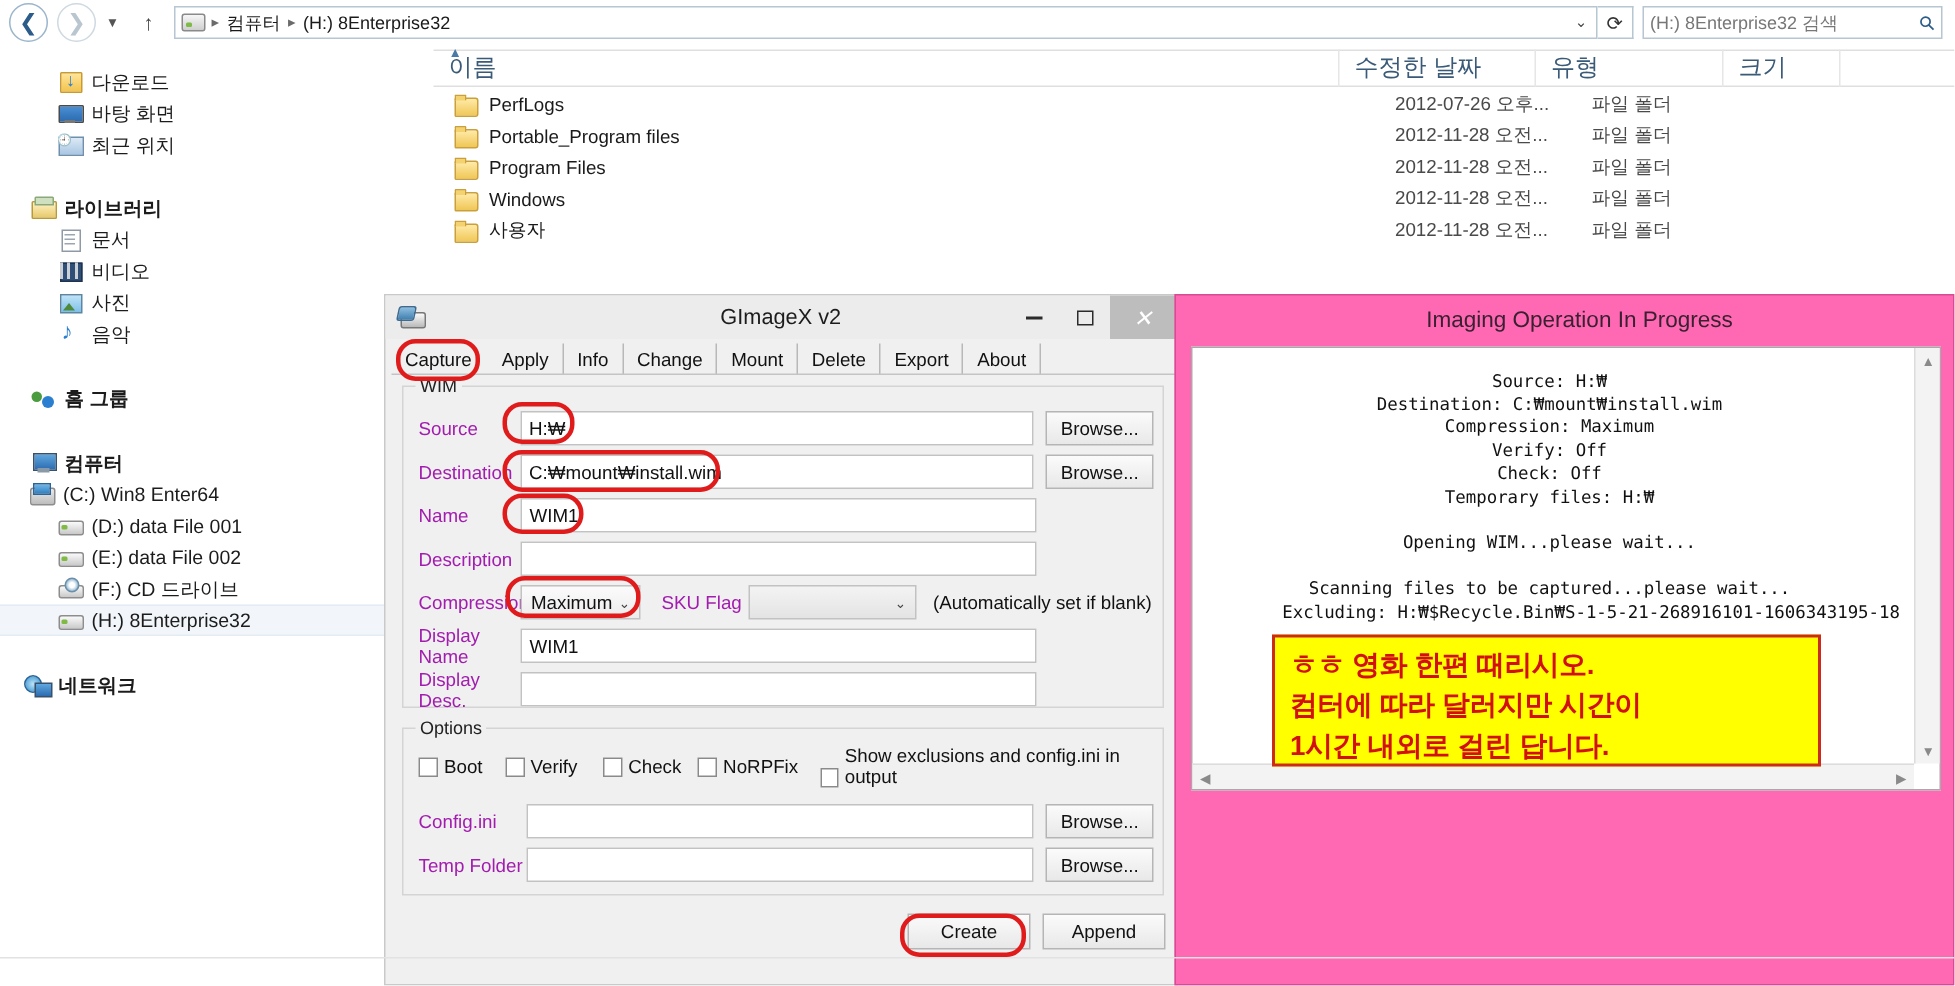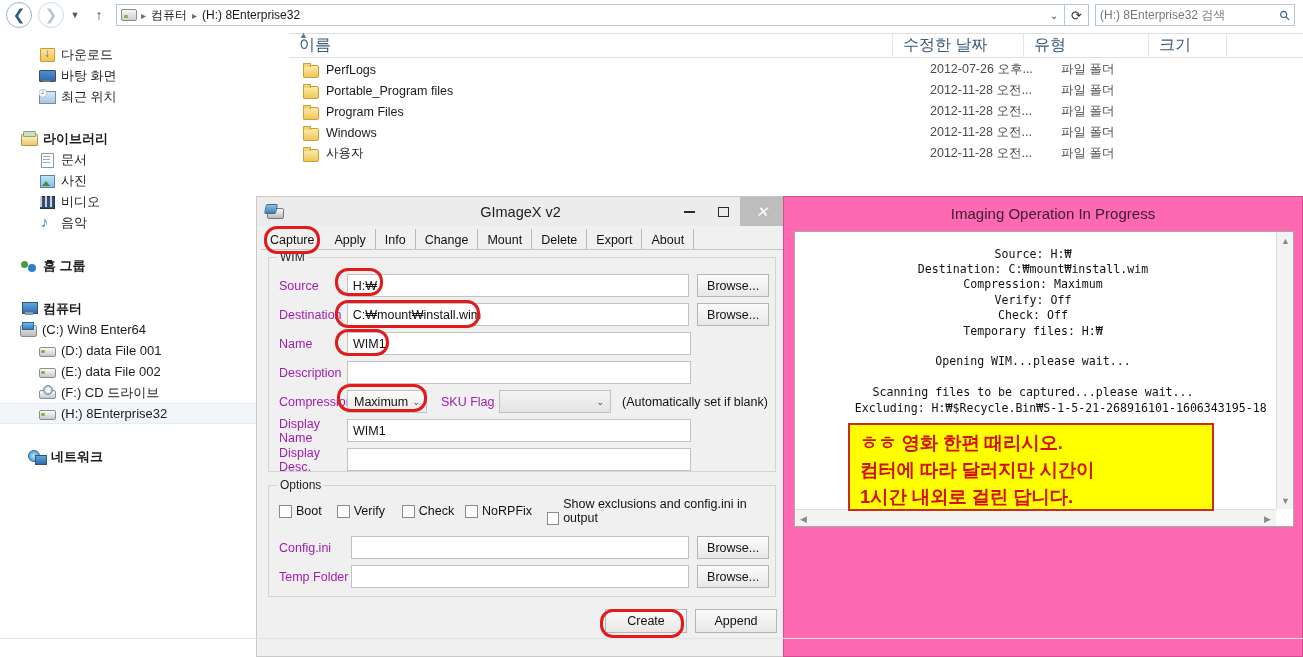--- a/index.html
+++ b/index.html
@@ -275,26 +275,26 @@
 
     <div class="node" style="padding-left:20px">
       <span class="ico lib"></span>
       <span class="lbl" style="font-weight:bold">라이브러리</span>
     </div>
     <div class="node" style="padding-left:38px">
       <span class="ico doc"></span>
       <span class="lbl">문서</span>
     </div>
     <div class="node" style="padding-left:38px">
+      <span class="ico vid"></span>
+      <span class="lbl">비디오</span>
+    </div>
+    <div class="node" style="padding-left:38px">
       <span class="ico pic"></span>
       <span class="lbl">사진</span>
-    </div>
-    <div class="node" style="padding-left:38px">
-      <span class="ico vid"></span>
-      <span class="lbl">비디오</span>
     </div>
     <div class="node" style="padding-left:38px">
       <span class="ico mus"></span>
       <span class="lbl">음악</span>
     </div>
 
     <div style="height:22px"></div>
 
     <div class="node" style="padding-left:20px">
       <span class="ico home"></span>
@@ -323,21 +323,21 @@
       <span class="ico cd"></span>
       <span class="lbl">(F:) CD 드라이브</span>
     </div>
     <div class="node sel" style="padding-left:38px">
       <span class="ico hdd"></span>
       <span class="lbl">(H:) 8Enterprise32</span>
     </div>
 
     <div style="height:22px"></div>
 
-    <div class="node" style="padding-left:28px">
+    <div class="node" style="padding-left:16px">
       <span class="ico net"></span>
       <span class="lbl" style="font-weight:bold">네트워크</span>
     </div>
   </div>
 
   <div class="filelist">
     <div class="frow">
       <span class="fico"></span>
       <span class="fname">PerfLogs</span>
       <span class="fdate">2012-07-26 오후...</span>

